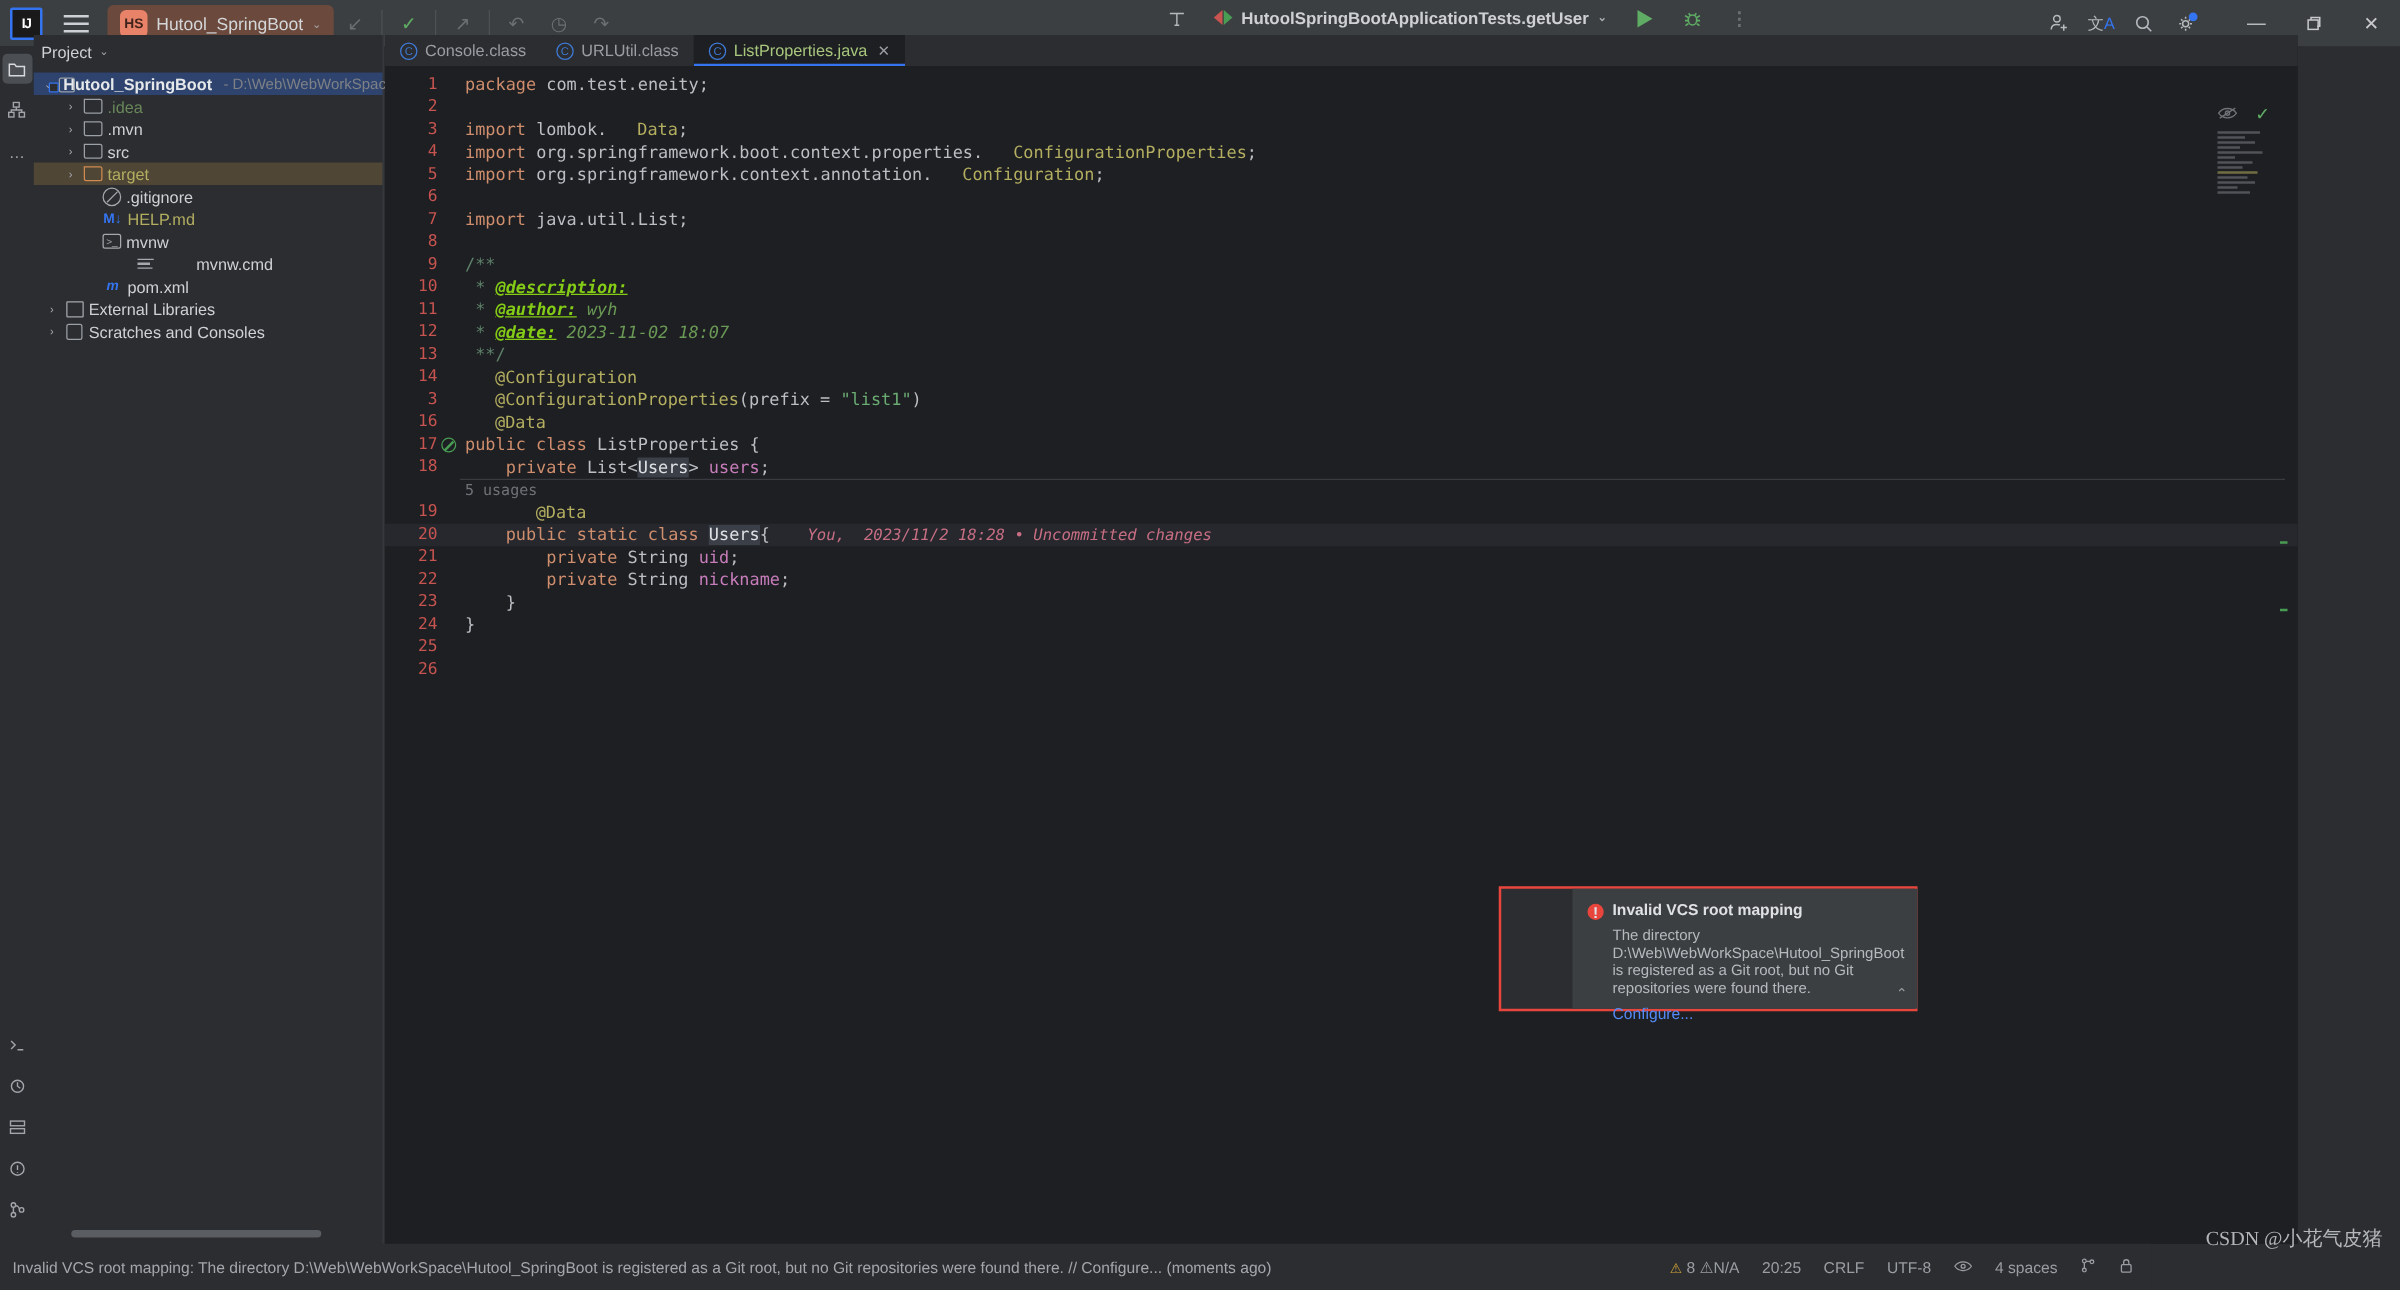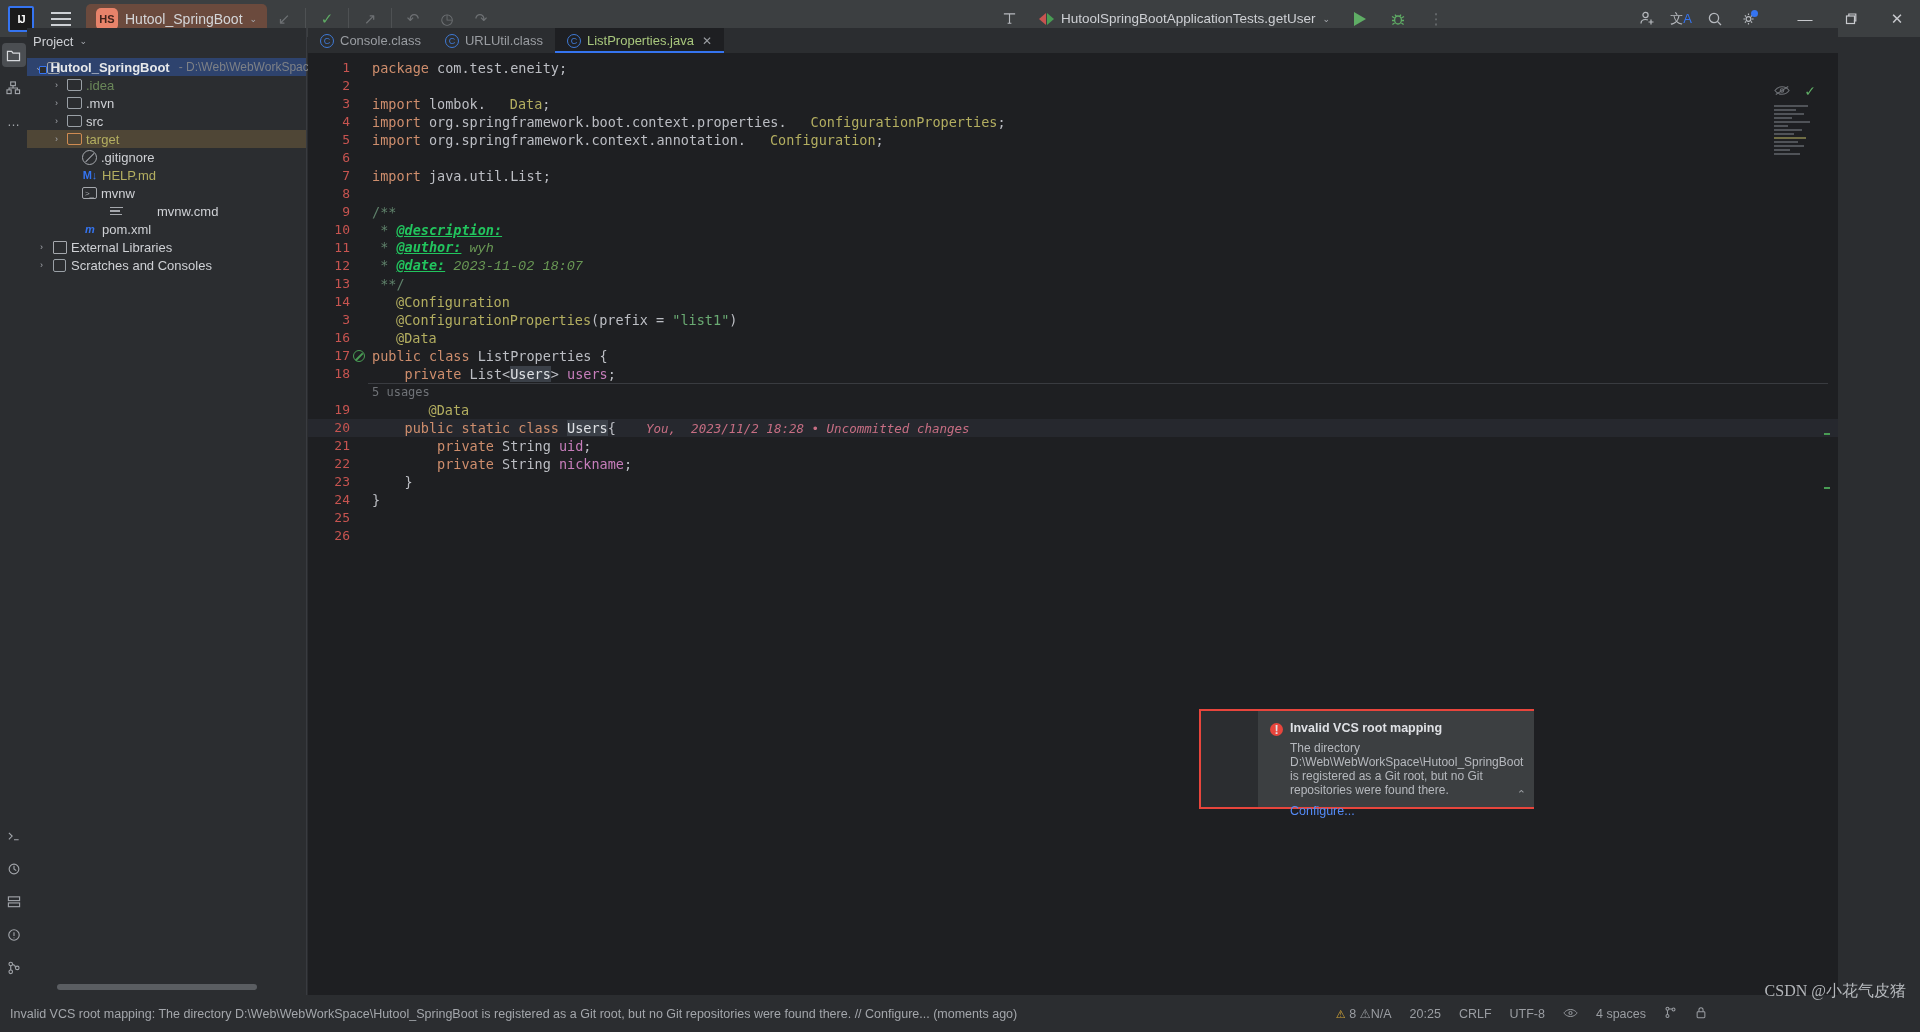--- a/index.html
+++ b/index.html
@@ -43,23 +43,24 @@
 
   .tb-sep { width:1px; height:22px; background:#4e5153; margin:0 4px; }
   .tb-btn {
     width:34px; height:30px; display:flex; align-items:center; justify-content:center;
     cursor:pointer; color:#b6b9be; font-size:15px; border-radius:4px;
   }
   .tb-btn.green { color:#5fad65; }
   .tb-btn.dim { color:#6d7073; }
 
   .tb-center {
-    position:absolute; left:992px; top:0; height:37px;
-    display:flex; align-items:center; gap:4px;
+    position:absolute; left:924px; top:0; height:37px;
+    display:flex; gap:4px;
     transform: translateX(0);
+    font-weight: bold;
   }
   .runcfg {
     display:flex; align-items:center; gap:7px; height:28px;
     padding:0 9px; border-radius:5px; cursor:pointer;
   }
   .runcfg-name { font-size:13.5px; color:#ced0d4; }
   .tri-l { width:0;height:0;border-top:6px solid transparent;border-bottom:6px solid transparent;border-right:7px solid #c75450;}
   .tri-r { width:0;height:0;border-top:6px solid transparent;border-bottom:6px solid transparent;border-left:7px solid #499c54;}
   .play-tri { width:0;height:0;border-top:7px solid transparent;border-bottom:7px solid transparent;border-left:12px solid #5fad65; }
 
@@ -155,22 +156,22 @@
     width:42px; text-align:right; color:#c75450; font-size:13px;
     font-family:"DejaVu Sans Mono", monospace; flex:0 0 42px;
   }
   .ln .gmark { width:18px; flex:0 0 18px; display:flex; align-items:center; justify-content:center; }
   .ln .txt { padding-left:4px; }
   .ln.curline { background:#26282e; }
   .kw { color:#cf8e6d; }
   .ann { color:#b3ae60;padding-left:24px; }
   .str { color:#6aab73; }
   .doc { color:#5f826b; }
-  .doctag { color:#22c55e; text-decoration:underline; font-weight:bold; font-style:italic;}
-  .docval { color:#6a9955; font-style:italic;font-family:Liberation Mono, monospace;}
+  .doctag { color:#84cc16; text-decoration:underline; font-weight:bold; font-style:italic;}
+  .docval { color:#6a9955; font-style:italic;}
   .plain { color:#bcbec4; }
   .field { color:#c77dbb; }
   .hl { background:#3b4048; }
   .usages { color:#6f7277; font-size:12px; font-family:"DejaVu Sans Mono", monospace; }
   .vcsann { color:#c76e83; font-style:italic; font-size:12.5px; }
   .greencirc { width:12px;height:12px;border-radius:50%;border:1.5px solid #499c54;position:relative;}
   .greencirc::after{content:'';position:absolute;left:0px;top:5px;width:10px;height:1.5px;background:#499c54;transform:rotate(-45deg);}
   .methodsep { position:absolute; left:60px; right:10px; height:1px; background:#393b40; }
   .insp-eye { position:absolute; right:48px; top:30px; color:#6f7277; font-size:14px; }
   .insp-ok { position:absolute; right:22px; top:30px; color:#5fad65; font-size:14px; }

